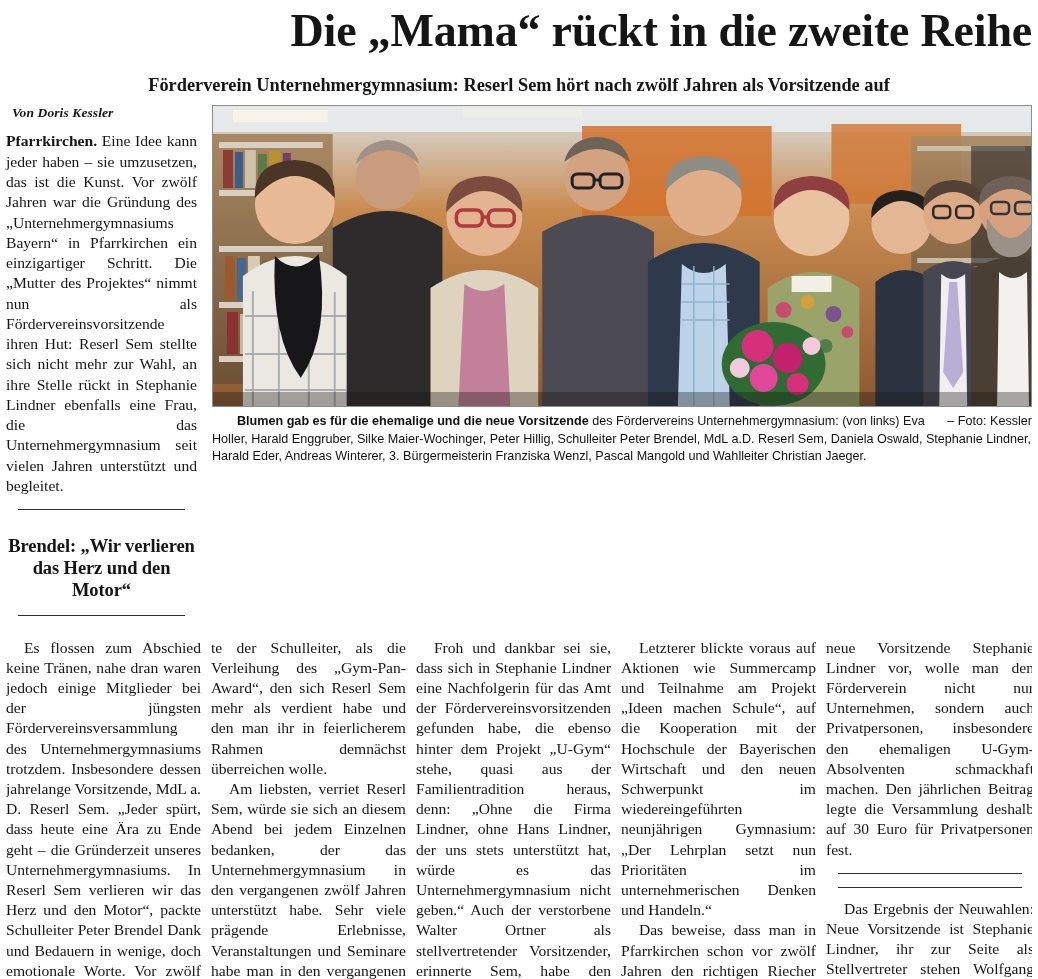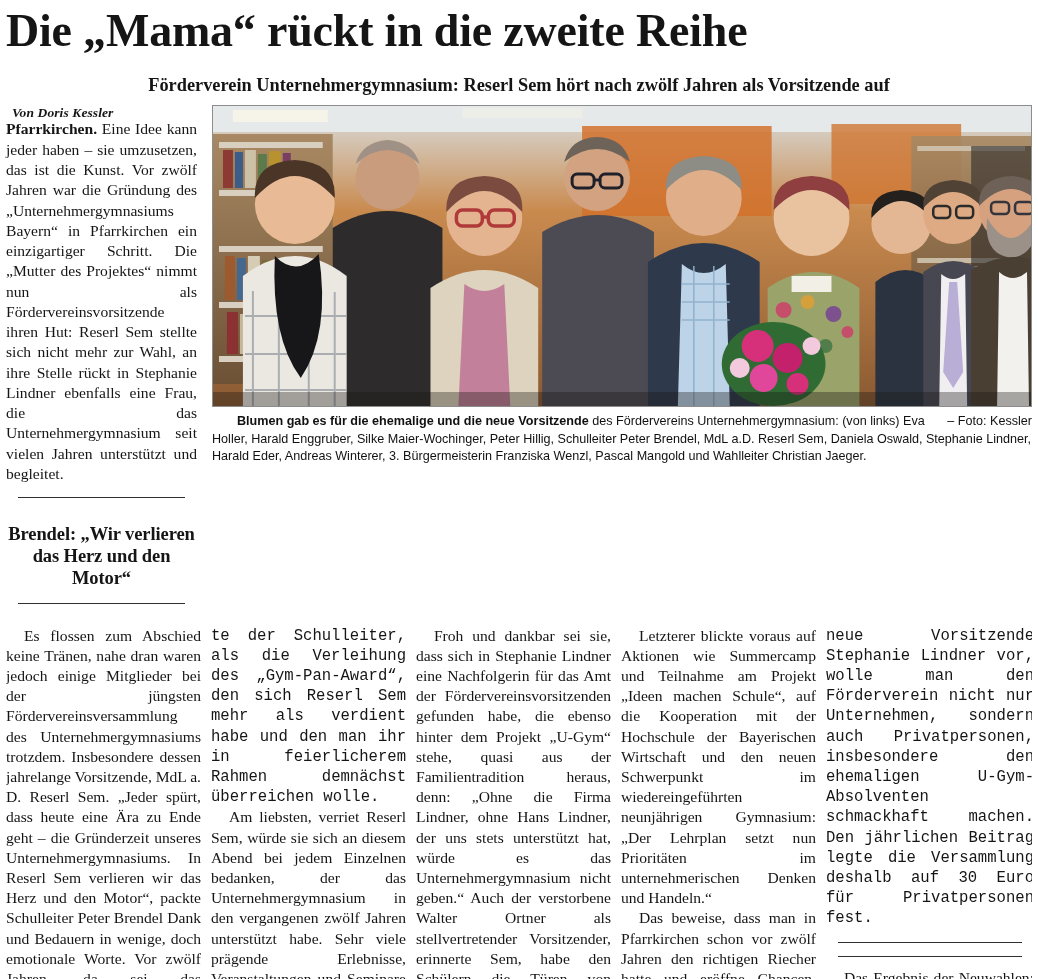--- a/index.html
+++ b/index.html
@@ -18,21 +18,21 @@
   .page {
     width: 1038px;
     height: 979px;
     position: relative;
     box-sizing: border-box;
     padding: 0 6px;
   }
 
   
   .headline {
-    text-align: left;
+    text-align: right;
     font-family: "Liberation Serif", serif;
     font-size: 46px;
     font-weight: 700;
     letter-spacing: -0.2px;
     line-height: 1.0;
     margin: 6px 0 0 0;
     padding-top: 2px;
   }
   .subhead {
     text-align: center;
@@ -71,21 +71,21 @@
     flex: 0 0 200px;
     box-sizing: border-box;
     padding-right: 9px;
   }
   .photo-block {
     flex: 1 1 auto;
     padding-left: 6px;
   }
 
   .intro {
-    margin-top: 14px;
+    margin-top: 26px;
     font-size: 15.6px;
     line-height: 1.30;
     text-align: justify;
     text-justify: inter-word;
     hyphens: manual;
   }
   .intro b { font-weight: 700; }
 
   .rule {
     border: 0;
@@ -136,21 +136,21 @@
     width: 205px;
     flex: 0 0 205px;
     box-sizing: border-box;
     padding-right: 10px;
     font-size: 15.6px;
     line-height: 1.295;
     text-align: justify;
   }
   .col:last-child { flex: 0 0 208px; width: 208px; padding-right: 0; }
   .col p { margin: 0; text-indent: 1.15em; }
-  .col p.noindent { text-indent: 0; font-family: Liberation Mono, monospace; }
+  .col p.noindent { text-indent: 0; }
 </style>
 </head>
 <body>
 
 <div class="page">
 
   <h1 class="headline">Die „Mama“ rückt in die zweite Reihe</h1>
   <div class="subhead">Förderverein Unternehmergymnasium: Reserl Sem hört nach zwölf Jahren als Vorsitzende auf</div>
 
   <div class="content">

